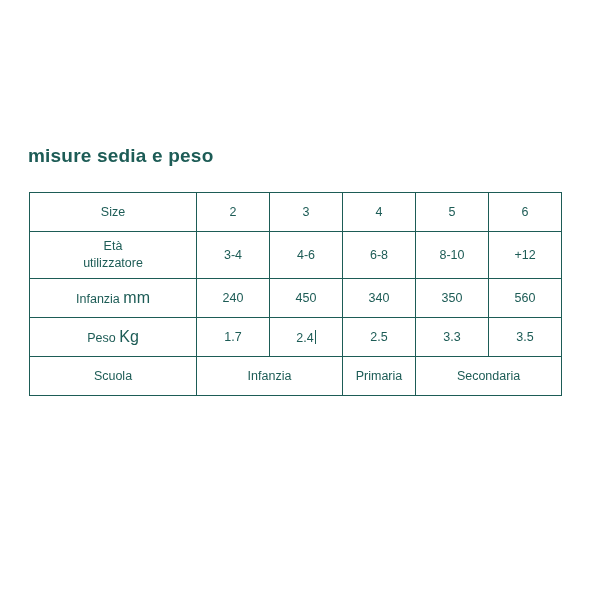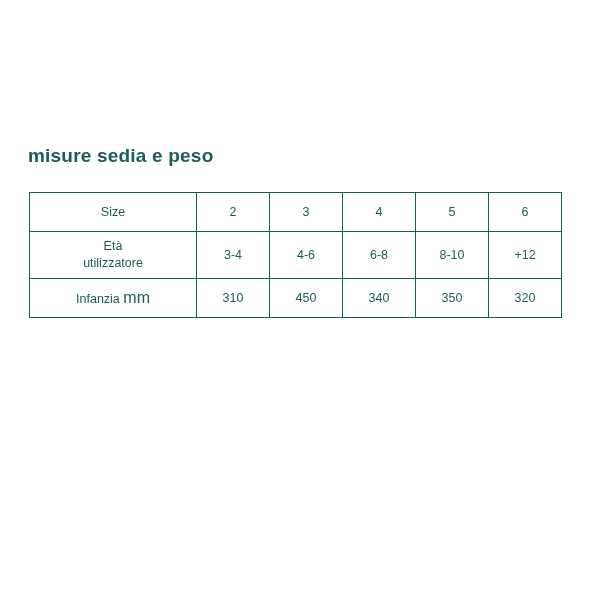--- a/index.html
+++ b/index.html
@@ -105,25 +105,42 @@
           <td class="valcol">6-8</td>
           <td class="valcol">8-10</td>
           <td class="valcol">+12</td>
         </tr>
 
         <tr>
           <td class="label">
             <span>Infanzia</span>
             <span class="unit">mm</span>
           </td>
-          <td class="valcol">310</td>
+          <td class="valcol">240</td>
           <td class="valcol">450</td>
           <td class="valcol">340</td>
           <td class="valcol">350</td>
-          <td class="valcol">320</td>
+          <td class="valcol">560</td>
         </tr>
 
+        <tr>
+          <td class="label">
+            <span>Peso</span>
+            <span class="unit">Kg</span>
+          </td>
+          <td class="valcol">1.7</td>
+          <td class="valcol"><span>2.4</span><span class="caret"></span></td>
+          <td class="valcol">2.5</td>
+          <td class="valcol">3.3</td>
+          <td class="valcol">3.5</td>
+        </tr>
 
+        <tr>
+          <td class="label">Scuola</td>
+          <td colspan="2">Infanzia</td>
+          <td>Primaria</td>
+          <td colspan="2">Secondaria</td>
+        </tr>
       </tbody>
     </table>
   </div>
 
 </div>
 
 </body></html>

